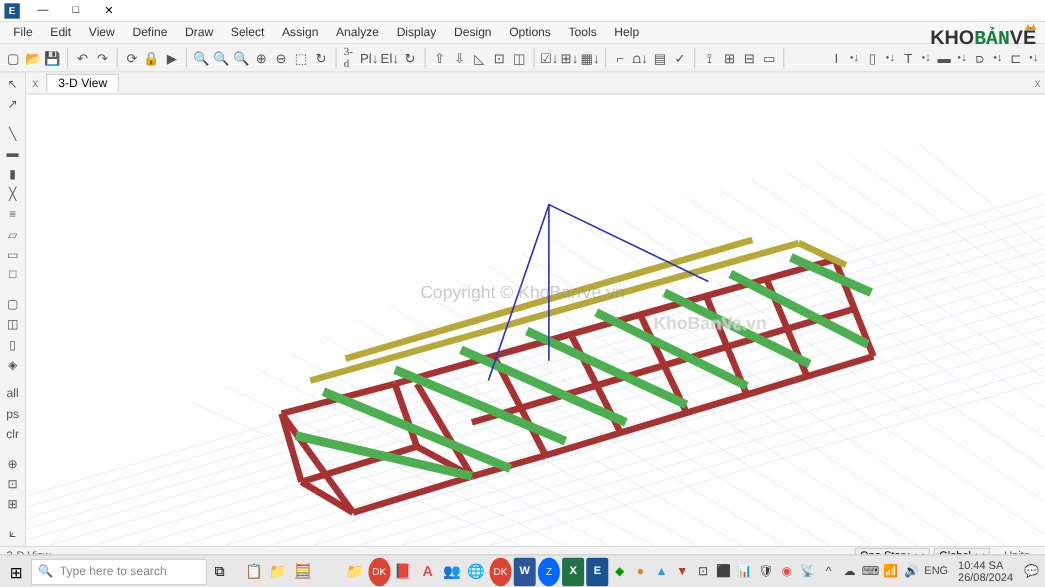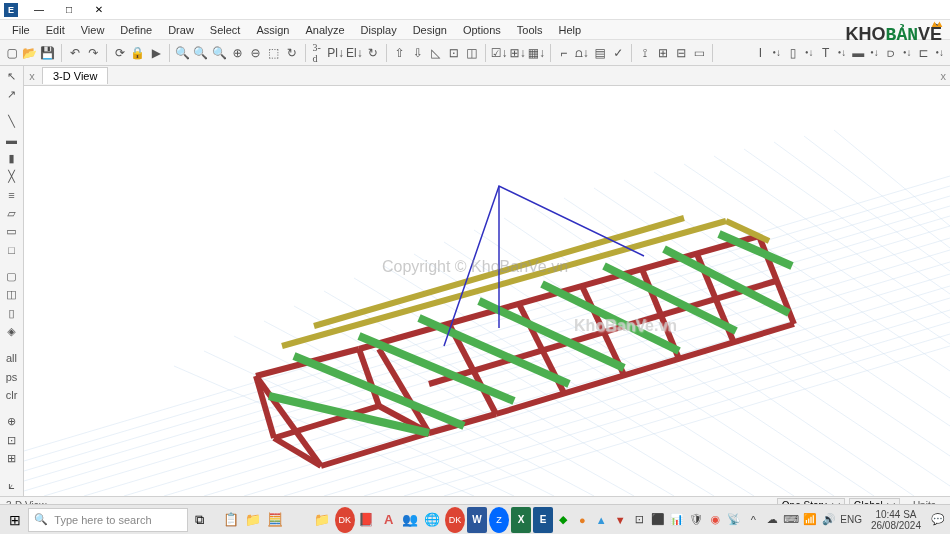--- a/index.html
+++ b/index.html
@@ -40,30 +40,30 @@
 .viewport { position: relative; flex: 1; height: 410px; background: #fff; overflow: hidden; }
 .viewport svg { width: 100%; height: 100%; }
 
 
 .statusbar { height: 18px; background: #f4f4f4; border-top: 1px solid #d0d0d0; display: flex; align-items: center; padding: 0 6px; font-size: 10px; color: #555; }
 .statusbar .right { margin-left: auto; display: flex; gap: 4px; align-items: center; }
 .statusbar select { font-size: 10px; height: 16px; border: 1px solid #ccc; }
 
 
 .watermark { position: absolute; top: 50%; left: 50%; transform: translate(-50%, -50%); font-size: 16px; color: rgba(150,150,150,0.5); pointer-events: none; z-index: 100; }
-.watermark2 { position: absolute; top: 200px; left: 550px; font-size: 16px; color: rgba(200,200,200,0.7); pointer-events: none; z-index: 100; font-weight: bold; text-shadow: 1px 1px 2px rgba(255,255,255,0.8); margin-top: 31px; }
+.watermark2 { position: absolute; top: 200px; left: 570px; font-size: 16px; color: rgba(200,200,200,0.7); pointer-events: none; z-index: 100; font-weight: bold; text-shadow: 1px 1px 2px rgba(255,255,255,0.8); }
 
 
 .taskbar { position: absolute; bottom: 0; left: 0; right: 0; height: 30px; background: #e8e8e8; border-top: 1px solid #ccc; display: flex; align-items: center; padding: 0 4px; gap: 2px; }
 .taskbar .start { width: 28px; height: 26px; display: flex; align-items: center; justify-content: center; font-size: 14px; }
 .taskbar .search { flex: 0 0 160px; height: 24px; background: #fff; border: 1px solid #ccc; display: flex; align-items: center; padding: 0 6px; font-size: 11px; color: #888; gap: 6px; }
 .taskbar .task-icon { width: 26px; height: 26px; display: flex; align-items: center; justify-content: center; font-size: 13px; cursor: pointer; border-radius: 2px; }
 .taskbar .tray { margin-left: auto; display: flex; align-items: center; gap: 3px; font-size: 10px; color: #444; }
 .taskbar .tray-icon { width: 16px; height: 16px; display: flex; align-items: center; justify-content: center; font-size: 11px; }
-.taskbar .clock { text-align: center; line-height: 1.1; font-size: 10px; padding: 0 6px; }
+.taskbar .clock { text-align: left; line-height: 1.1; font-size: 10px; padding: 0 6px; }
 
 .grid-line { stroke: #d0e0f0; stroke-width: 0.5; }
 .beam-red { stroke: #a83232; stroke-width: 6; }
 .beam-green { stroke: #4caf50; stroke-width: 8; }
 .beam-olive { stroke: #b8a838; stroke-width: 6; }
 .beam-blue { stroke: #3030c0; stroke-width: 1.5; fill: none; }
 </style>
 </head>
 <body>
 

